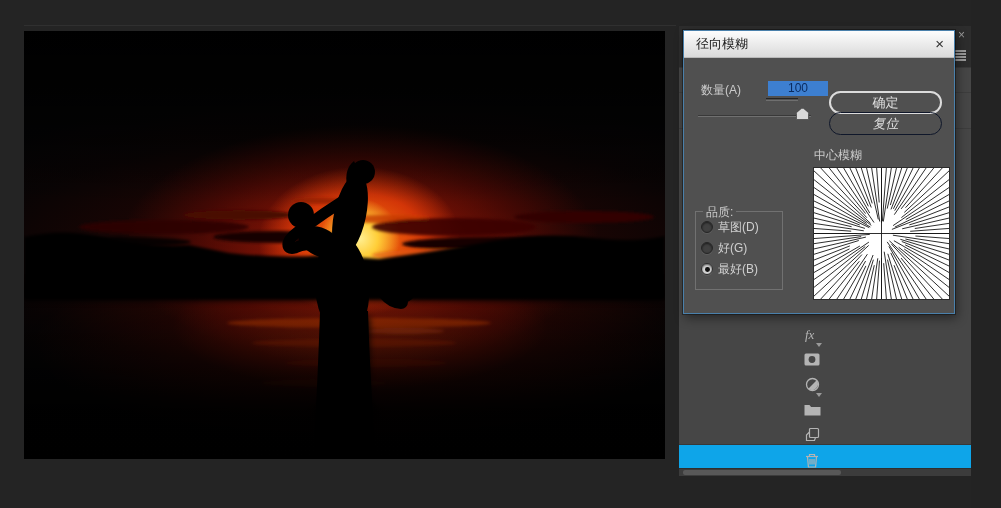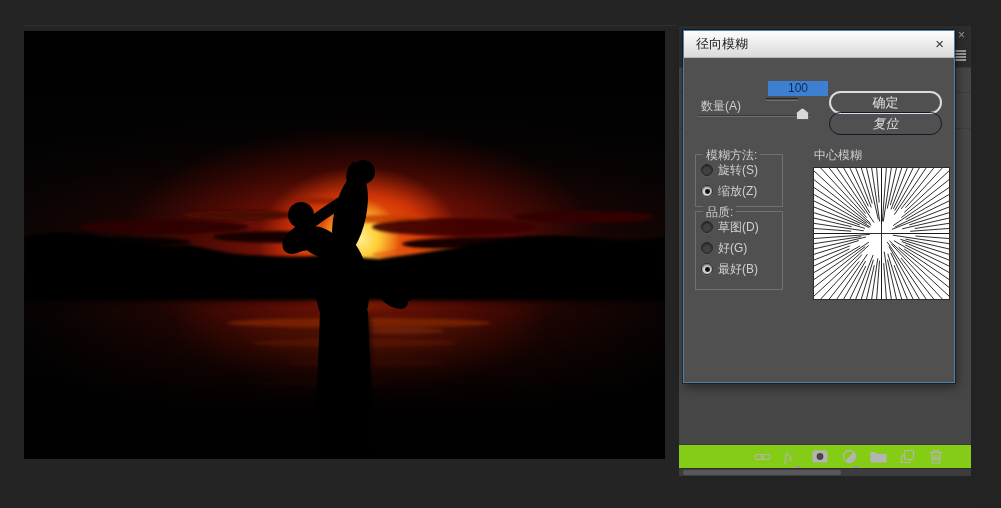--- a/index.html
+++ b/index.html
@@ -27,41 +27,41 @@
   .ph-svg { position:absolute; inset:0; }
 
   
   #layers-panel { position:absolute; left:679px; top:26px; width:292px; height:450px; background:#464646; }
   .panel-header { position:absolute; left:0; top:0; width:100%; height:42px; background:#2d2d2d; border-bottom:1px solid #3a3a3a; }
   .panel-close { position:absolute; right:6px; top:2px; color:#9a9a9a; font-size:12px; line-height:14px; cursor:default; }
   .panel-menu-icon { position:absolute; right:5px; top:24px; width:13px; height:11px;
     background:linear-gradient(#9a9a9a 0 1.6px, transparent 1.6px 3px, #9a9a9a 3px 4.6px, transparent 4.6px 6px, #9a9a9a 6px 7.6px, transparent 7.6px 9px, #9a9a9a 9px 10.6px, transparent 10.6px); }
   .panel-sep { position:absolute; left:0; width:100%; height:1px; background:#3d3d3d; }
   .panel-iconbar { position:absolute; left:0; top:418px; width:100%; height:24px; border-top:1px solid #383838;
-    display:flex; align-items:center; justify-content:flex-end; gap:11px; padding-right:26px; background:#84cc16; }
+    display:flex; align-items:center; justify-content:flex-end; gap:11px; padding-right:26px; background:#0ea5e9;flex-direction:column; }
   .pico { position:relative; width:18px; height:16px; display:flex; align-items:center; justify-content:center; }
   .pico svg { display:block; }
   .pico .dd { position:absolute; bottom:-5px; right:-1px; width:0; height:0;
     border-left:3px solid transparent; border-right:3px solid transparent; border-top:4px solid #9a9a9a; }
   .panel-footer { position:absolute; left:0; top:442px; width:100%; height:8px; background:#3c3c3c; border-top:1px solid #2f2f2f; }
   .panel-footer .thumb { position:absolute; left:4px; top:1px; width:158px; height:5px; background:#585858; border-radius:2px; }
   #right-column { position:absolute; left:971px; top:0; width:30px; height:508px; background:#232323; }
 
   
-  #dialog { position:absolute; left:683px; top:30px; width:272px; height:353px;
+  #dialog { position:absolute; left:683px; top:30px; width:272px; height:284px;
     border:1px solid #4a80ab; background:#505050;
     box-shadow:0 0 0 1px rgba(0,0,0,.35), 2px 4px 10px rgba(0,0,0,.45); }
   .dlg-titlebar { position:absolute; left:0; top:0; width:100%; height:27px;
     background:linear-gradient(#fdfdfd, #dadada); border-bottom:1px solid #b9b9b9;
     display:flex; align-items:center; }
   .dlg-title { margin-left:12px; font-size:13px; color:#1a1a1a; }
   .dlg-close { position:absolute; right:10px; top:4px; font-size:15px; color:#333; line-height:18px; cursor:default; }
   .dlg-body { position:absolute; left:0; top:27px; width:270px; height:255px; color:#cbcbcb; font-size:12px; }
 
-  .amount-label { position:absolute; left:17px; top:40px; }
+  .amount-label { position:absolute; left:17px; top:24px; }
   .amount-value { position:absolute; left:84px; top:23px; background:#3d7fd0; color:#0a2a5e; padding:0 20px; font-size:12px; line-height:15px; }
   .amount-underline { position:absolute; left:82px; top:40px; width:32px; height:3px;
     border-top:1px solid #242424; border-bottom:1px solid #6f6f6f; }
   .slider { position:absolute; left:14px; top:48px; width:113px; height:16px; }
   .slider .track { position:absolute; left:0; top:9px; width:100%; height:2px; background:#393939; border-bottom:1px solid #707070; }
   .slider .handle { position:absolute; left:98px; top:2px; width:13px; height:12px; background:#d9d9d9;
     clip-path:polygon(50% 0%, 100% 45%, 100% 100%, 0% 100%, 0% 45%); box-shadow:inset 0 0 0 1px #5a5a5a; }
 
   .dlg-btn { position:absolute; left:145px; width:113px; height:23px; border-radius:12px;
     background:transparent; color:#e0e0e0; font-size:13px; text-align:center; line-height:20px; cursor:default;
@@ -229,31 +229,20 @@
       <span class="amount-underline"></span>
 
       <div class="slider">
         <div class="track"></div>
         <div class="handle"></div>
       </div>
 
       <button class="dlg-btn btn-ok">确定</button>
       <button class="dlg-btn btn-reset">复位</button>
 
-      <div class="group" id="group-method">
-        <span class="group-label">模糊方法:</span>
-        <div class="radio-row" style="top:7px">
-          <span class="radio"></span>
-          <span class="radio-label">旋转(S)</span>
-        </div>
-        <div class="radio-row" style="top:28px">
-          <span class="radio selected"></span>
-          <span class="radio-label">缩放(Z)</span>
-        </div>
-      </div>
 
       <div class="group" id="group-quality">
         <span class="group-label">品质:</span>
         <div class="radio-row" style="top:7px">
           <span class="radio"></span>
           <span class="radio-label">草图(D)</span>
         </div>
         <div class="radio-row" style="top:28px">
           <span class="radio"></span>
           <span class="radio-label">好(G)</span>

